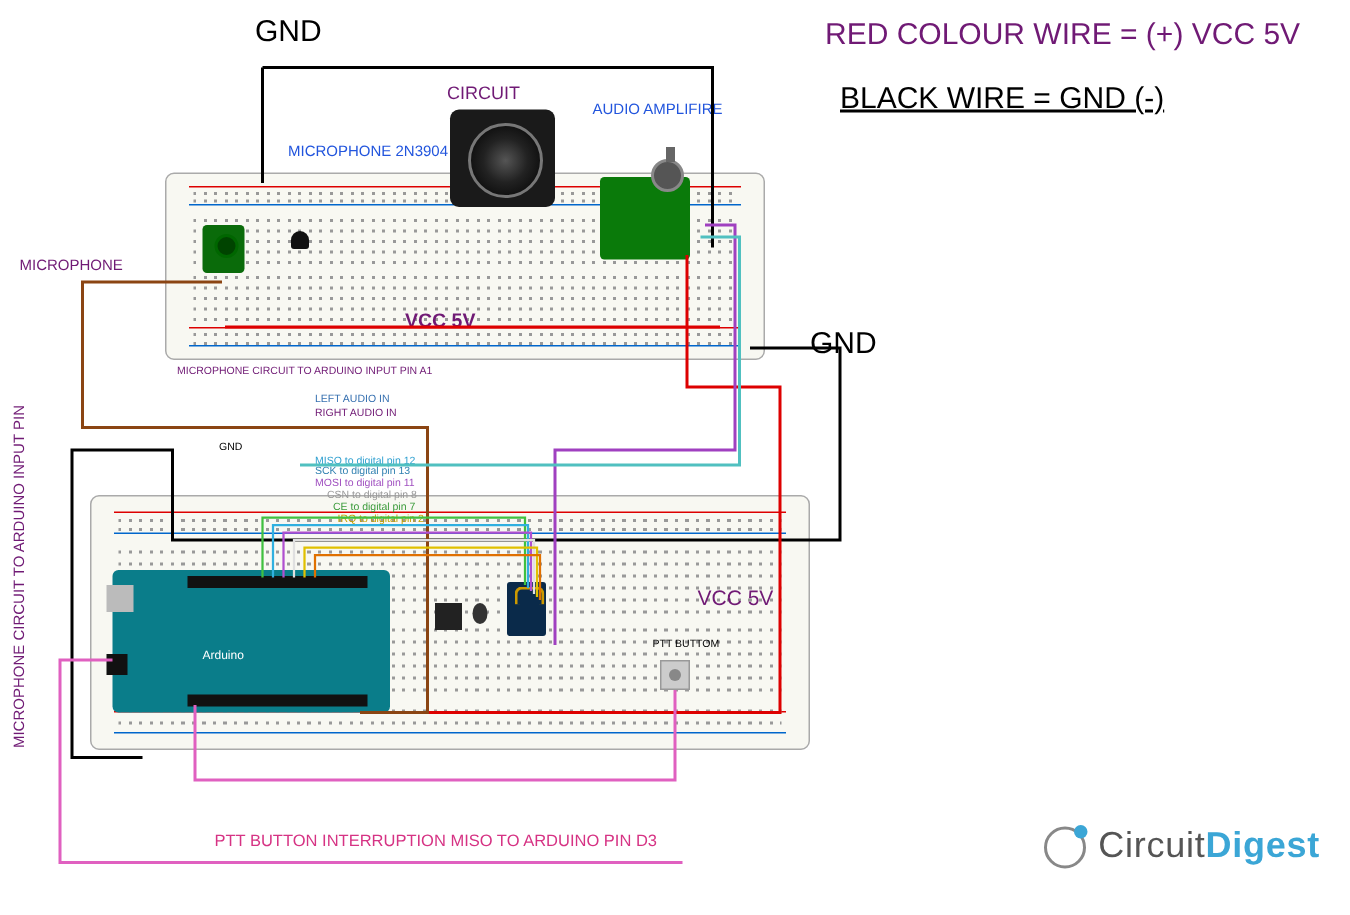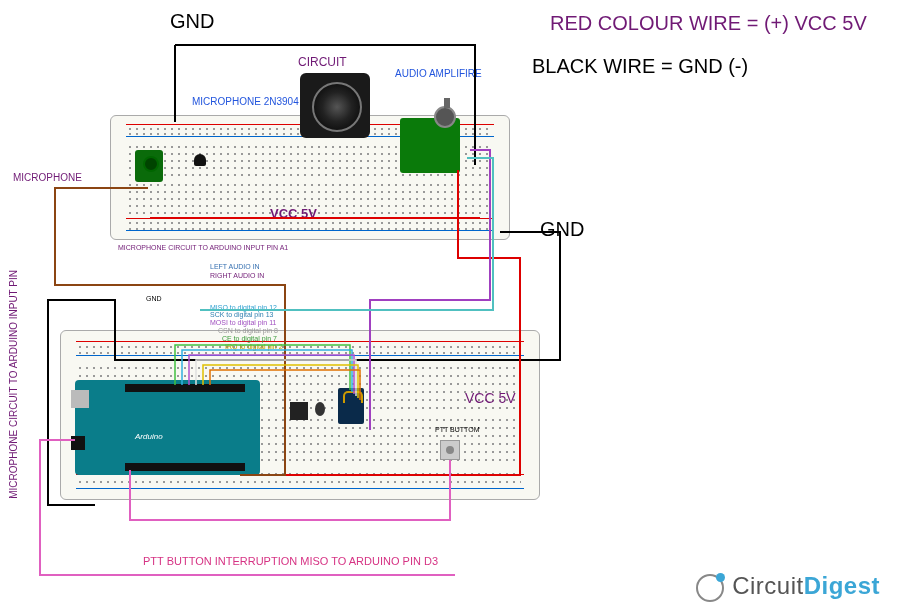--- a/index.html
+++ b/index.html
@@ -27,21 +27,21 @@
   .amp::after { content: ""; position: absolute; right: 10px; top: -20px; width: 6px; height: 10px; background: #666; }
   .trans { position: absolute; width: 12px; height: 12px; background: #111; border-radius: 6px 6px 2px 2px; }
   .arduino { position: absolute; width: 185px; height: 95px; background: #0a7d8a; border-radius: 4px; }
   .ard-headers { position: absolute; height: 8px; background: #111; }
   .ard-usb { position: absolute; left: -4px; top: 10px; width: 18px; height: 18px; background: #bbb; }
   .ard-pwr { position: absolute; left: -4px; top: 56px; width: 14px; height: 14px; background: #111; }
   .nrf { position: absolute; width: 26px; height: 36px; background: #0a2a4a; border-radius: 2px; }
   .nrf::after { content: ""; position: absolute; left: 5px; top: 3px; width: 16px; height: 10px; border: 2px solid #c90; border-bottom: none; border-radius: 5px 5px 0 0; }
   .btn { position: absolute; width: 20px; height: 20px; background: #ccc; border: 1px solid #999; }
   .btn::after { content: ""; position: absolute; left: 5px; top: 5px; width: 8px; height: 8px; border-radius: 50%; background: #888; }
-  .logo { position: absolute; right: 20px; bottom: 8px; font-size: 24px; color: #555; font-weight: 300; letter-spacing: 0.5px; }
+  .logo { position: absolute; right: 20px; bottom: 31px; font-size: 24px; color: #555; font-weight: 300; letter-spacing: 0.5px; }
   .logo b { font-weight: 700; color: #3ba6d6; }
   .logo-dot { display: inline-block; width: 28px; height: 28px; border: 2px solid #888; border-radius: 50%; vertical-align: middle; position: relative; margin-right: 8px; }
   .logo-dot::after { content: ""; position: absolute; right: -3px; top: -3px; width: 9px; height: 9px; background: #3ba6d6; border-radius: 50%; }
   .reg { position: absolute; width: 18px; height: 18px; background: #222; }
   .cap { position: absolute; width: 10px; height: 14px; background: #333; border-radius: 50%; }
 </style>
 </head>
 <body>
 
 <div class="bb" style="left:110px; top:115px; width:400px; height:125px;">
@@ -90,21 +90,21 @@
 <div class="mic" style="left:135px; top:150px;"></div>
 <div class="trans" style="left:194px; top:154px;"></div>
 <div class="speaker" style="left:300px; top:73px;"></div>
 <div class="amp" style="left:400px; top:118px;"></div>
 
 <div class="arduino" style="left:75px; top:380px;">
   <div class="ard-usb"></div>
   <div class="ard-pwr"></div>
   <div class="ard-headers" style="left:50px; top:4px; width:120px;"></div>
   <div class="ard-headers" style="left:50px; bottom:4px; width:120px;"></div>
-  <span class="lbl" style="left:60px; top:52px; font-size:8px; color:#fff; font-style:italic;">Arduino</span>
+  <span class="lbl" style="left:60px; top:52px; font-size:8px; color:#fff; ">Arduino</span>
 </div>
 <div class="reg" style="left:290px; top:402px;"></div>
 <div class="cap" style="left:315px; top:402px;"></div>
 <div class="nrf" style="left:338px; top:388px;"></div>
 <div class="btn" style="left:440px; top:440px;"></div>
 
 <svg class="wire" style="left:0; top:0;" width="900" height="610">
 
   <path d="M175 45 L175 122 M175 45 L475 45 L475 165" stroke="#000" stroke-width="2" fill="none"></path>
   <path d="M500 232 L560 232 L560 360 L115 360 L115 300 L48 300 L48 505 L95 505" stroke="#000" stroke-width="2" fill="none"></path>
@@ -123,21 +123,21 @@
   <path d="M196 385 L196 360 L356 360 L356 396" stroke="#e0e0e0" stroke-width="1.5" fill="none"></path>
   <path d="M203 385 L203 365 L358 365 L358 398" stroke="#e0c000" stroke-width="1.5" fill="none"></path>
   <path d="M210 385 L210 370 L360 370 L360 400" stroke="#e07000" stroke-width="1.5" fill="none"></path>
 
   <path d="M450 460 L450 520 L130 520 L130 470" stroke="#e060c0" stroke-width="2" fill="none"></path>
   <path d="M75 440 L40 440 L40 575 L455 575" stroke="#e060c0" stroke-width="2" fill="none"></path>
 </svg>
 
 <div class="lbl big blk" style="left:170px; top:10px;">GND</div>
 <div class="lbl big red" style="left:550px; top:12px;">RED COLOUR WIRE = (+) VCC 5V</div>
-<div class="lbl big blk" style="left:532px; top:55px;">BLACK WIRE  = GND (-)</div>
+<div class="lbl big blk" style="left:560px; top:55px;text-decoration:underline;">BLACK WIRE  = GND (-)</div>
 
 <div class="lbl red" style="left:298px; top:55px; font-size:12px;">CIRCUIT</div>
 <div class="lbl blue" style="left:395px; top:68px; font-size:10px;">AUDIO AMPLIFIRE</div>
 <div class="lbl blue" style="left:192px; top:96px; font-size:10px;">MICROPHONE 2N3904</div>
 <div class="lbl red" style="left:13px; top:172px; font-size:10px;">MICROPHONE</div>
 <div class="lbl red" style="left:270px; top:206px; font-size:13px; font-weight:bold;">VCC 5V</div>
 <div class="lbl big blk" style="left:540px; top:218px;">GND</div>
 <div class="lbl red" style="left:465px; top:390px; font-size:14px;">VCC 5V</div>
 
 <div class="lbl red tiny" style="left:118px; top:244px;">MICROPHONE CIRCUIT TO ARDUINO INPUT PIN  A1</div>

